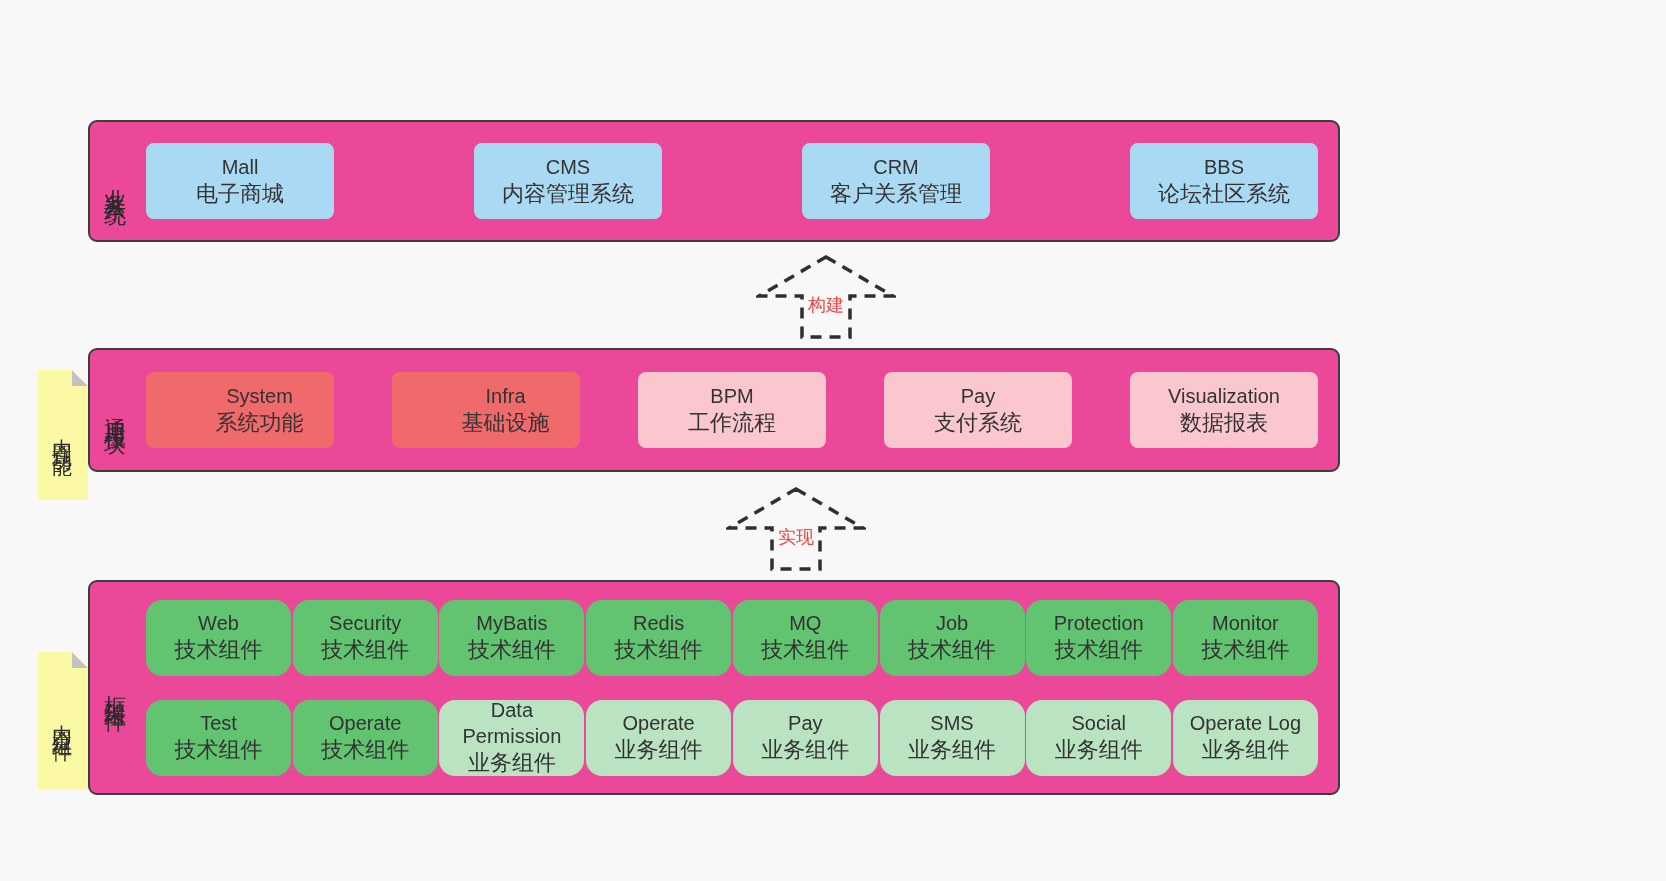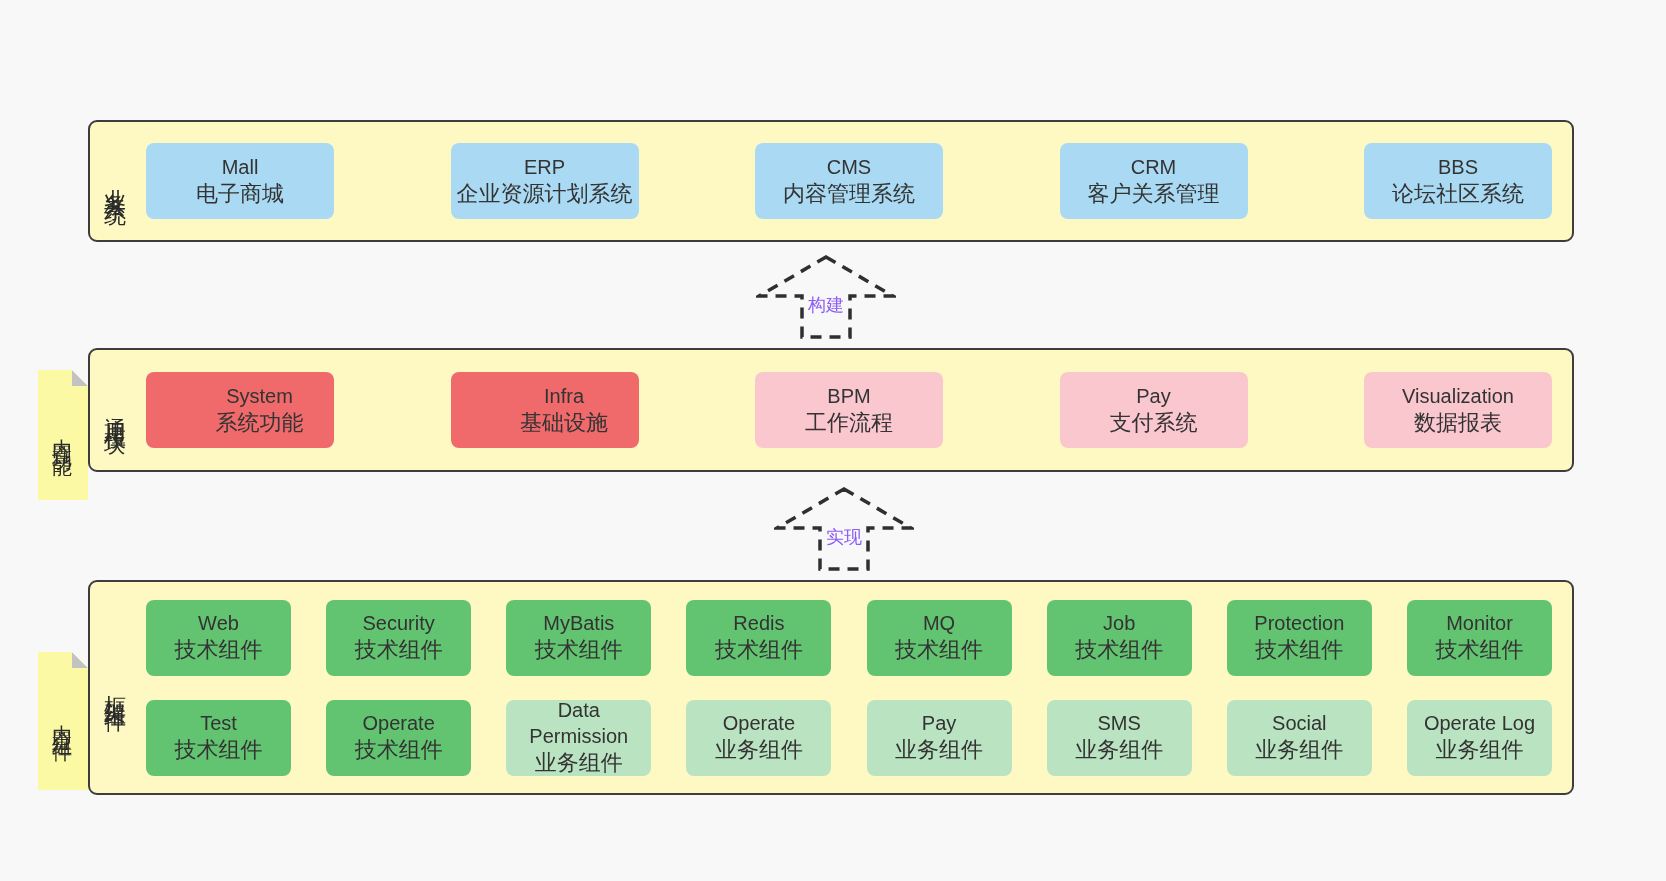--- a/index.html
+++ b/index.html
@@ -3,22 +3,22 @@
 <meta charset="utf-8">
 <style>
   html,body { margin:0; padding:0; }
   .canvas {
     position:relative; width:1666px; height:881px;
     background:#f8f8f8; overflow:hidden;
     font-family:"Liberation Sans","DejaVu Sans",sans-serif;
     color:#333;
   }
   .panel {
-    position:absolute; left:88px; width:1486px;
-    background:#fef9c3; border:2px solid #3d3d3d; border-radius:9px;
+    position:absolute; left:88px; width:1252px;
+    background:#ec4899; border:2px solid #3d3d3d; border-radius:9px;
     box-sizing:border-box; display:flex; align-items:center;
     z-index:2;
   }
   #panel-business   { top:120px; height:122px; }
   #panel-modules    { top:348px; height:124px; }
   #panel-components { top:580px; height:215px; }
 
   .side-label {
     flex:0 0 50px; display:flex; justify-content:center; align-items:center;
     font-size:22px; color:#2a2a2a;
@@ -34,21 +34,21 @@
     padding:0 20px 0 6px;
   }
   .grid .row { display:flex; justify-content:space-between; }
 
   .box {
     height:76px; border-radius:8px;
     display:flex; flex-direction:column; justify-content:center; align-items:center;
     text-align:center; line-height:1.3; padding:2px 4px; box-sizing:border-box;
   }
   .items .box { width:188px; }
-  .grid .box { width:145px; }
+  .grid .box { width:145px;border-radius:16px; }
   .box .en { font-size:20px; }
   .box .zh { font-size:22px; }
   .box.blue        { background:#aadaf3; }
   .box.red         { background:#f06a6c;padding-left:43px; }
   .box.pink        { background:#fac7cf; }
   .box.green       { background:#62c370; }
   .box.light-green { background:#b9e3c1; }
 
   .note {
     position:absolute; left:38px; width:50px;
@@ -62,44 +62,40 @@
   #note-modules    { top:370px; height:130px; }
   #note-components { top:652px; height:138px; }
   .note .fold {
     position:absolute; top:0; right:0; width:16px; height:16px;
     background:#c2c2c2;
     clip-path: polygon(0 0, 100% 100%, 0 100%);
   }
 
   .arrow { position:absolute; width:140px; height:86px; z-index:3; }
   #arrow-build     { left:756px; top:254px; }
-  #arrow-implement { left:774px; top:486px; }
+  #arrow-implement { left:726px; top:486px; }
   .arrow svg { display:block; }
   .arrow .arrow-label {
     position:absolute; left:50%; top:38px; transform:translateX(-50%);
-    background:#f8f8f8; padding:1px 4px; font-size:18px; color:#8b5cf6;
+    background:#f8f8f8; padding:1px 4px; font-size:18px; color:#ef4444;
     white-space:nowrap;
     text-align:center;
   }
 </style>
 </head>
 <body>
 
 <div class="canvas">
 
   <div class="panel" id="panel-business">
     <div class="side-label">业务系统</div>
     <div class="items">
       <div class="box blue">
         <div class="en">Mall</div>
         <div class="zh">电子商城</div>
-      </div>
-      <div class="box blue">
-        <div class="en">ERP</div>
-        <div class="zh">企业资源计划系统</div>
       </div>
       <div class="box blue">
         <div class="en">CMS</div>
         <div class="zh">内容管理系统</div>
       </div>
       <div class="box blue">
         <div class="en">CRM</div>
         <div class="zh">客户关系管理</div>
       </div>
       <div class="box blue">

